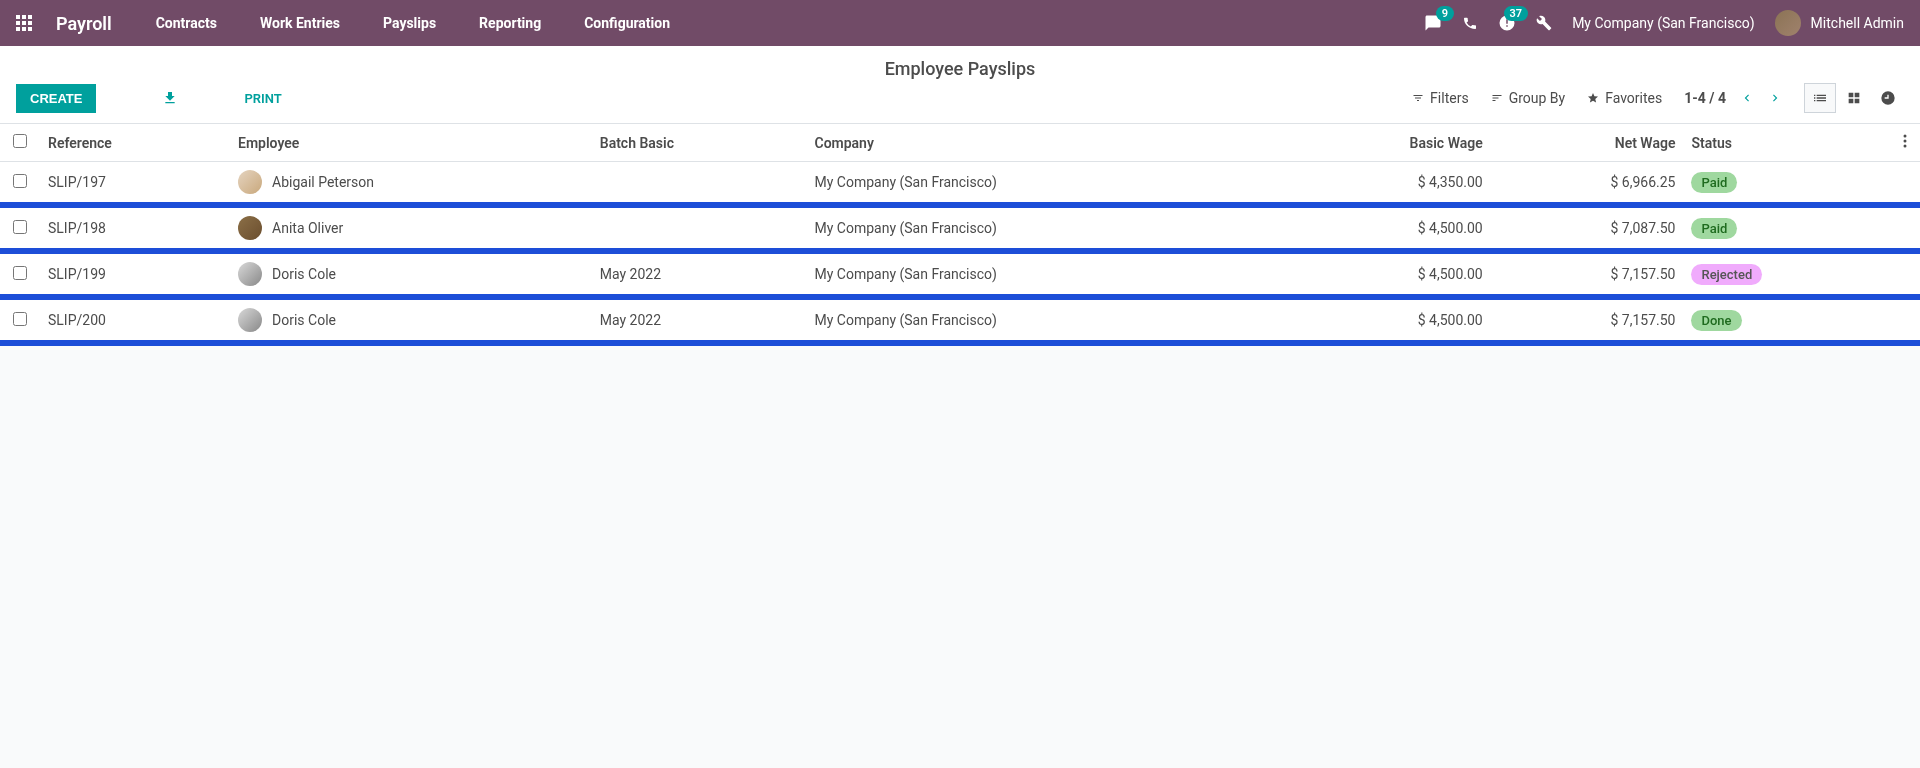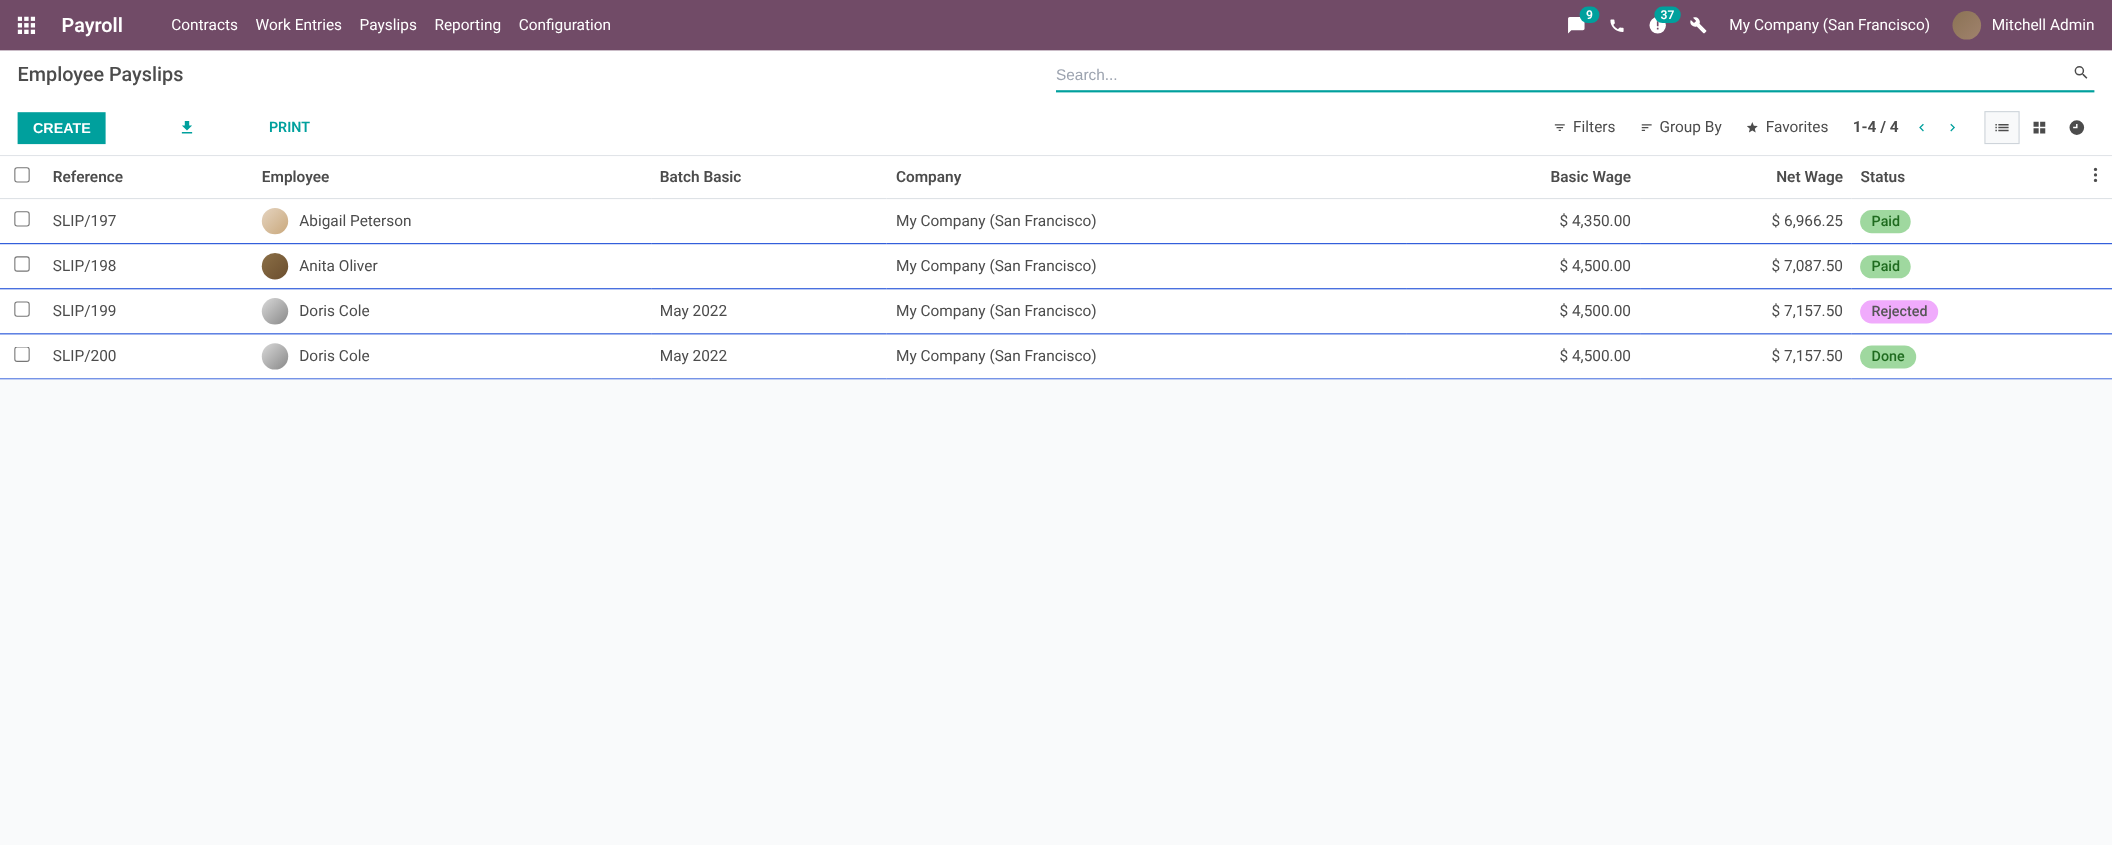--- a/index.html
+++ b/index.html
@@ -4,41 +4,41 @@
 <style>
 * { margin: 0; padding: 0; box-sizing: border-box; }
 body { font-family: -apple-system, BlinkMacSystemFont, "Segoe UI", Roboto, sans-serif; font-size: 14px; color: #374151; background: #f9fafb; }
 
 
 .navbar { background: #714b67; height: 46px; display: flex; align-items: center; padding: 0 16px; color: #fff; }
 .nav-left { display: flex; align-items: center; gap: 24px; }
 .apps-icon { cursor: pointer; display: flex; }
 .apps-icon svg { fill: #fff; }
 .brand { font-size: 18px; font-weight: 600; color: #fff; }
-.nav-menu { display: flex; gap: 16px; margin-left: 20px; }
+.nav-menu { display: flex; gap: 43px; margin-left: 20px; font-weight: bold; }
 .nav-menu a { color: #fff; text-decoration: none; font-size: 14px; cursor: pointer; }
 .nav-right { margin-left: auto; display: flex; align-items: center; gap: 20px; }
 .nav-icon { position: relative; cursor: pointer; display: flex; align-items: center; }
 .nav-icon svg { fill: #fff; }
 .badge { position: absolute; top: -8px; right: -12px; background: #00a09d; color: #fff; font-size: 11px; font-weight: 600; padding: 1px 6px; border-radius: 10px; min-width: 18px; text-align: center; }
 .company-name { color: #fff; font-size: 14px; }
 .user-block { display: flex; align-items: center; gap: 10px; cursor: pointer; }
 .avatar { width: 26px; height: 26px; border-radius: 50%; background: linear-gradient(135deg,#8b7355,#a0826d); display: flex; align-items: center; justify-content: center; font-size: 10px; color: #fff; }
 
 
 .control-panel { background: #fff; border-bottom: 1px solid #dee2e6; padding: 12px 16px 0; }
 .cp-top { display: flex; align-items: flex-start; justify-content: center; }
 .breadcrumb { font-size: 18px; color: #4c4c4c; font-weight: 500; }
 .search-wrap { margin-left: auto; flex: 0 0 50%; display: flex; align-items: center; border-bottom: 2px solid #00a09d; padding-bottom: 4px; }
 .search-input { flex: 1; border: none; outline: none; font-size: 14px; color: #374151; background: transparent; }
 .search-input::placeholder { color: #9ca3af; }
 .search-btn { cursor: pointer; padding: 0 4px; }
 .search-btn svg { fill: #4c4c4c; }
 
-.cp-bottom { display: flex; align-items: center; margin-top: 17px; padding-bottom: 10px; gap: 48px; }
+.cp-bottom { display: flex; align-items: center; margin-top: 4px; padding-bottom: 10px; gap: 48px; }
 .btn-create { background: #00a09d; color: #fff; border: none; padding: 7px 14px; font-size: 13px; font-weight: 600; cursor: pointer; }
 .btn-icon-action { color: #00a09d; cursor: pointer; margin-left: 18px; display: flex; }
 .btn-icon-action svg { fill: #00a09d; }
 .btn-print { color: #00a09d; font-size: 13px; font-weight: 600; margin-left: 18px; cursor: pointer; }
 .search-options { margin-left: auto; display: flex; align-items: center; gap: 22px; padding-left: 20px; }
 .search-opt { display: flex; align-items: center; gap: 6px; cursor: pointer; color: #4c4c4c; font-size: 14px; }
 .search-opt svg { fill: #4c4c4c; }
 .pager { display: flex; align-items: center; gap: 14px; color: #4c4c4c; font-size: 14px; font-weight: bold; }
 .pager-arrow { cursor: pointer; display: flex; }
 .pager-arrow svg { fill: #00a09d; }
@@ -46,21 +46,21 @@
 .view-btn { width: 32px; height: 30px; display: flex; align-items: center; justify-content: center; cursor: pointer; }
 .view-btn.active { border: 1px solid #ced4da; background: #f8f9fa; }
 .view-btn svg { fill: #4c4c4c; }
 
 
 .list-view { background: #fff; }
 table { width: 100%; border-collapse: collapse; }
 th { text-align: left; padding: 10px 8px; font-weight: 600; color: #4c4c4c; font-size: 14px; border-bottom: 1px solid #dee2e6; }
 th.num, td.num { text-align: right; }
 th.chk, td.chk { width: 40px; text-align: center; }
-td { padding: 8px; font-size: 14px; color: #4c4c4c; border-bottom: 1px solid #1d4ed8; }
+td { padding: 8px; font-size: 14px; color: #4c4c4c; border-bottom: 6px solid #1d4ed8; }
 tbody tr { cursor: pointer; }
 .emp-cell { display: flex; align-items: center; gap: 10px; }
 .emp-avatar { width: 24px; height: 24px; border-radius: 50%; background: #d1d5db; display: inline-block; }
 .emp-avatar.a1 { background: linear-gradient(135deg,#e5d4c0,#c9a87c); }
 .emp-avatar.a2 { background: linear-gradient(135deg,#8b6f47,#6b4e2e); }
 .emp-avatar.a3 { background: linear-gradient(135deg,#d9d9d9,#888); }
 .status-pill { display: inline-block; padding: 3px 10px; border-radius: 12px; font-size: 13px; font-weight: 500; }
 .status-paid, .status-done { background: #9fd89f; color: #1f6b1f; }
 .status-rejected { background: #f0abfc; color: #555; }
 .opt-col { width: 30px; text-align: center; }
@@ -121,28 +121,20 @@
     <div class="user-block">
       <span class="avatar"></span>
       <span>Mitchell Admin</span>
     </div>
   </div>
 </div>
 
 <div class="control-panel">
   <div class="cp-top">
     <div class="breadcrumb">Employee Payslips</div>
-    <div class="search-wrap">
-      <input class="search-input" type="text" placeholder="Search..." style="">
-      <span class="search-btn">
-        <svg width="16" height="16" viewBox="0 0 24 24">
-            <path d="M15.5 14h-.79l-.28-.27A6.47 6.47 0 0016 9.5 6.5 6.5 0 109.5 16a6.47 6.47 0 004.23-1.57l.27.28v.79l5 4.99L20.49 19l-4.99-5zM9.5 14A4.5 4.5 0 1114 9.5 4.5 4.5 0 019.5 14z"></path>
-          </svg>
-      </span>
-    </div>
   </div>
   <div class="cp-bottom">
     <button class="btn-create">CREATE</button>
     <span class="btn-icon-action">
       <svg width="16" height="16" viewBox="0 0 24 24">
           <path d="M19 9h-4V3H9v6H5l7 7 7-7zM5 18v2h14v-2H5z"></path>
         </svg>
     </span>
     <span class="btn-print">PRINT</span>
 

